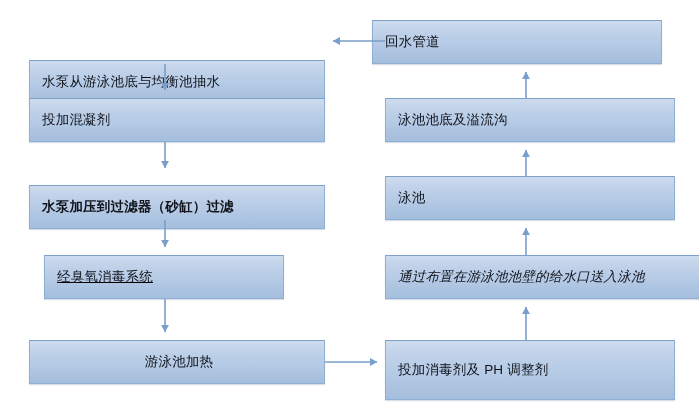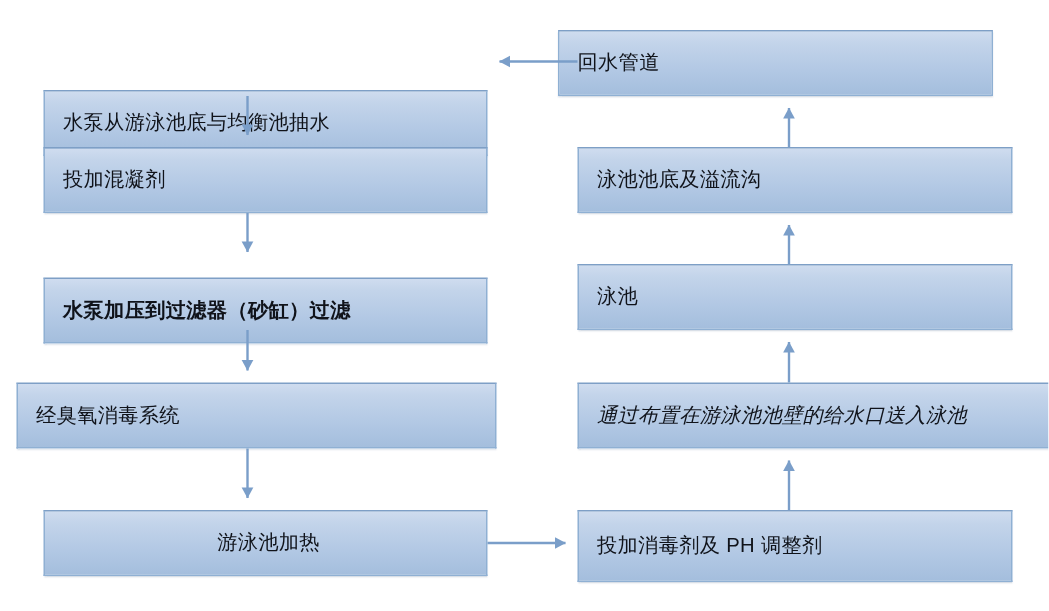--- a/index.html
+++ b/index.html
@@ -54,21 +54,21 @@
   </div>
 
   <div class="node" style="left:29px; top:98px; width:296px; height:44px;font-family:Liberation Serif, serif;">
     <span class="label">投加混凝剂</span>
   </div>
 
   <div class="node" style="left:29px; top:185px; width:296px; height:44px;font-weight:bold;">
     <span class="label">水泵加压到过滤器（砂缸）过滤</span>
   </div>
 
-  <div class="node" style="left:11px; top:255px; width:320px; height:44px;">
+  <div class="node" style="left:44px; top:255px; width:240px; height:44px;text-decoration:underline;">
     <span class="label">经臭氧消毒系统</span>
   </div>
 
   <div class="node" style="left:29px; top:340px; width:296px; height:44px;justify-content:center;">
     <span class="label">游泳池加热</span>
   </div>
 
   <div class="node" style="left:372px; top:20px; width:290px; height:44px;">
     <span class="label">回水管道</span>
   </div>
@@ -78,21 +78,21 @@
   </div>
 
   <div class="node" style="left:385px; top:176px; width:290px; height:44px;">
     <span class="label">泳池</span>
   </div>
 
   <div class="node" style="left:385px; top:255px; width:318px; height:44px;font-style:italic;">
     <span class="label">通过布置在游泳池池壁的给水口送入泳池</span>
   </div>
 
-  <div class="node" style="left:385px; top:340px; width:290px; height:48px;">
+  <div class="node" style="left:385px; top:340px; width:290px; height:60px;">
     <span class="label">投加消毒剂及 PH 调整剂</span>
   </div>
 
   <div class="conn" style="left:0; top:0; width:699px; height:407px;">
     <svg width="699" height="407" viewBox="0 0 699 407">
       <defs>
         <marker id="arrow-down" markerWidth="9" markerHeight="8" refX="4.5" refY="7.4" orient="0" markerUnits="userSpaceOnUse">
           <path d="M0.6,0.4 L8.4,0.4 L4.5,7.6 Z" fill="#7a9ec9"></path>
         </marker>
         <marker id="arrow-up" markerWidth="9" markerHeight="8" refX="4.5" refY="0.6" orient="0" markerUnits="userSpaceOnUse">

